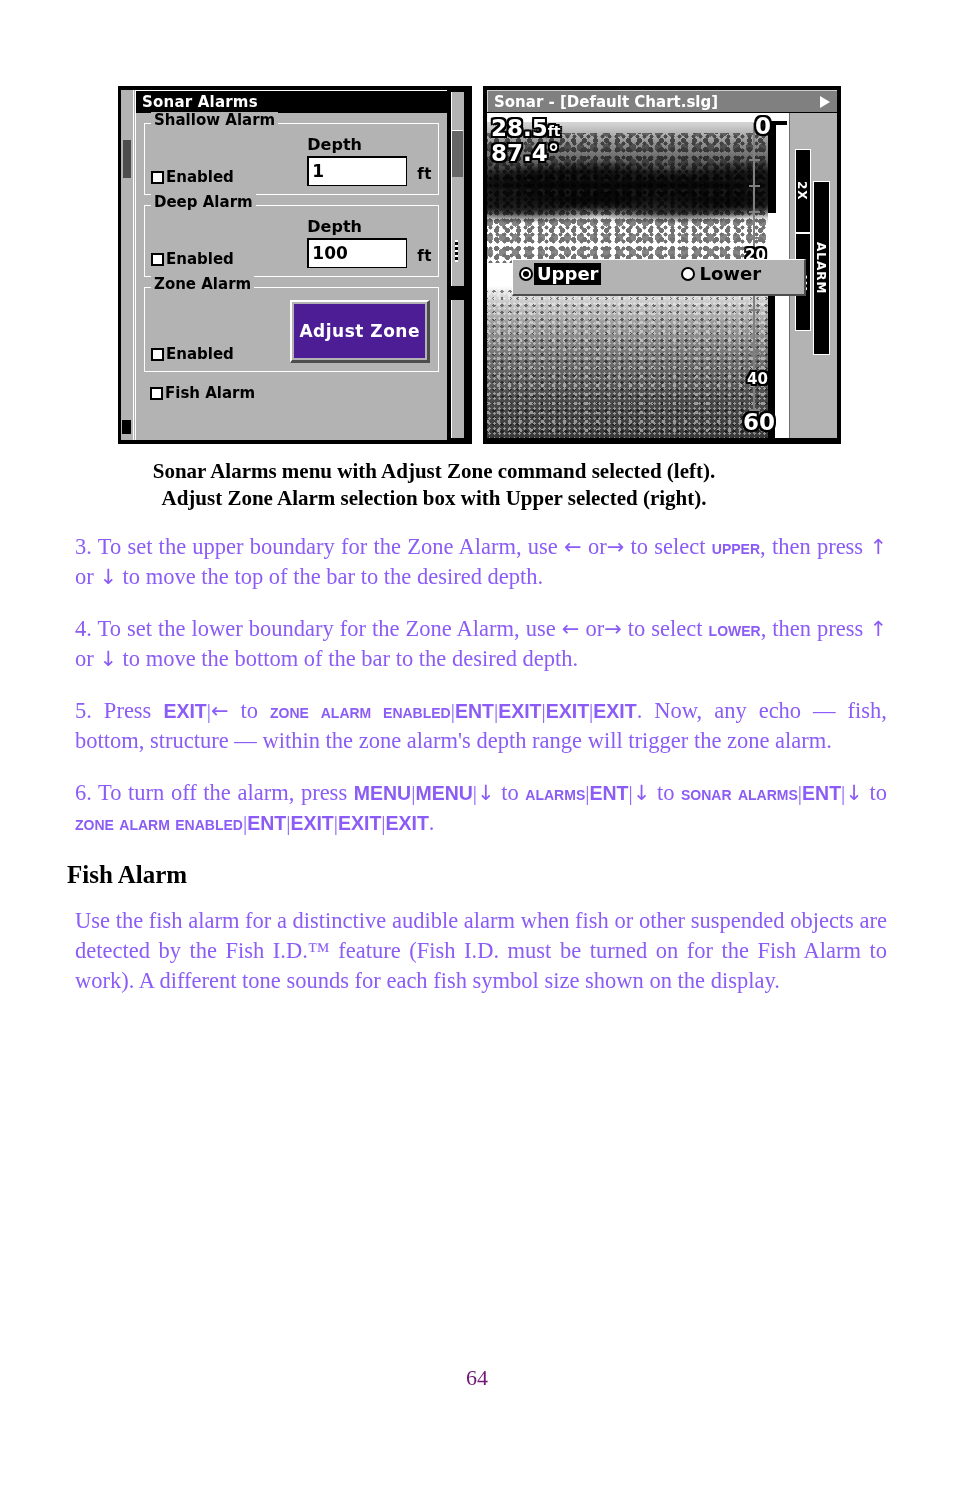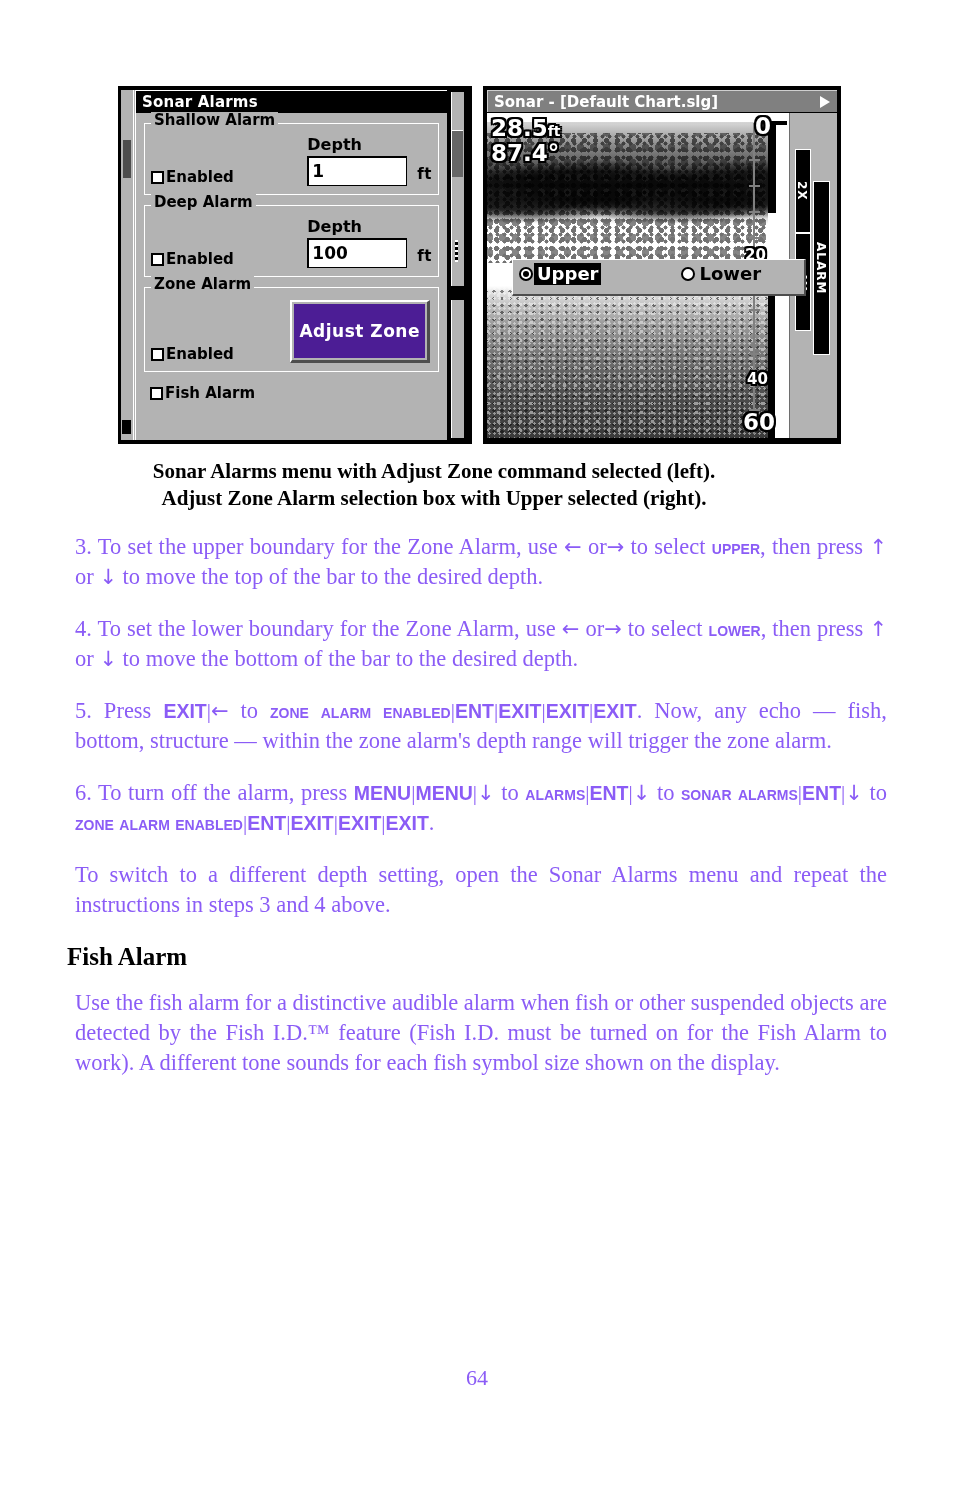--- a/index.html
+++ b/index.html
@@ -519,21 +519,21 @@
   }
 
   
   .page-number {
     position: absolute;
     left: 0; top: 1365px;
     width: 954px;
     text-align: center;
     font-family: "Liberation Serif", serif;
     font-size: 22px;
-    color: #8b5cf6;
+    color: #701a75;
   }
 </style>
 </head>
 <body>
 
 <div class="figure-block">
 
   <div class="screen-left">
     <div class="screen-left-inner">
 
@@ -685,21 +685,20 @@
 <div class="content">
 
   <p class="para"><span>3. To set the upper boundary for the Zone Alarm, use </span><span class="arrow">←</span><span> or</span><span class="arrow">→</span><span> to select </span><span class="sc">Upper</span><span>, then press </span><span class="arrow">↑</span><span> or </span><span class="arrow">↓</span><span> to move the top of the bar to the desired depth.</span></p>
 
   <p class="para"><span>4. To set the lower boundary for the Zone Alarm, use </span><span class="arrow">←</span><span> or</span><span class="arrow">→</span><span> to select </span><span class="sc">Lower</span><span>, then press </span><span class="arrow">↑</span><span> or </span><span class="arrow">↓</span><span> to move the bottom of the bar to the desired depth.</span></p>
 
   <p class="para"><span>5. Press </span><span class="kb">EXIT</span><span class="sep">|</span><span class="arrow">←</span><span> to </span><span class="sc">Zone Alarm Enabled</span><span class="sep">|</span><span class="kb">ENT</span><span class="sep">|</span><span class="kb">EXIT</span><span class="sep">|</span><span class="kb">EXIT</span><span class="sep">|</span><span class="kb">EXIT</span><span>. Now, any echo — fish, bottom, structure — within the zone alarm's depth range will trigger the zone alarm.</span></p>
 
   <p class="para"><span>6. To turn off the alarm, press </span><span class="kb">MENU</span><span class="sep">|</span><span class="kb">MENU</span><span class="sep">|</span><span class="arrow">↓</span><span> to </span><span class="sc">Alarms</span><span class="sep">|</span><span class="kb">ENT</span><span class="sep">|</span><span class="arrow">↓</span><span> to </span><span class="sc">Sonar Alarms</span><span class="sep">|</span><span class="kb">ENT</span><span class="sep">|</span><span class="arrow">↓</span><span> to </span><span class="sc">Zone Alarm Enabled</span><span class="sep">|</span><span class="kb">ENT</span><span class="sep">|</span><span class="kb">EXIT</span><span class="sep">|</span><span class="kb">EXIT</span><span class="sep">|</span><span class="kb">EXIT</span><span>.</span></p>
 
-  <p class="para">To switch to a different depth setting, open the Sonar Alarms menu and repeat the instructions in steps 3  and 4 above.</p>
 
   <h2 class="heading">Fish Alarm</h2>
 
   <p class="para">Use the fish alarm for a distinctive audible alarm when fish or other suspended objects are detected by the Fish I.D.™ feature (Fish I.D. must be turned on for the Fish Alarm to work). A different tone sounds for each fish symbol size shown on the display.</p>
 
 </div>
 
 <div class="page-number">64</div>
 
 </body></html>

